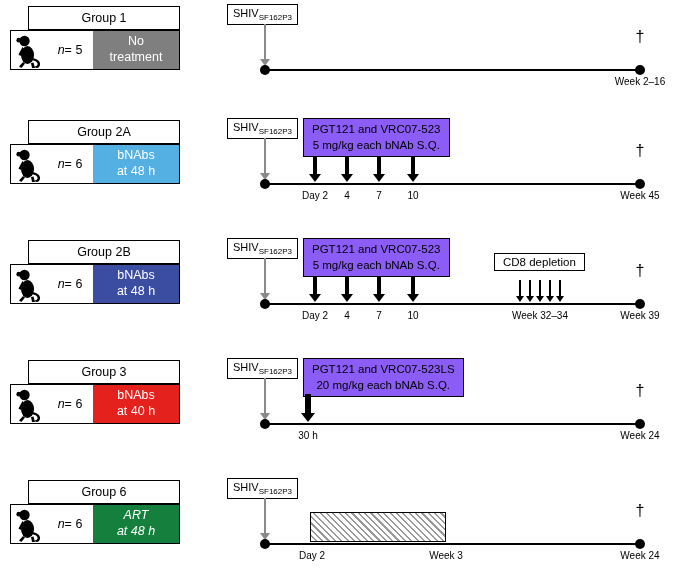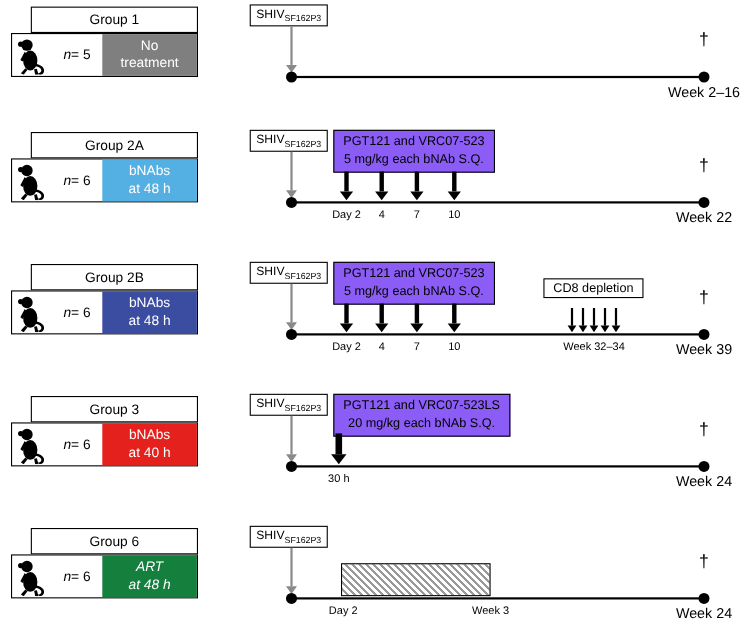--- a/index.html
+++ b/index.html
@@ -60,21 +60,21 @@
 
   .thick-arrow { top: 36px; width: 15px; height: 28px; }
   .thick-arrow .shaft { width: 6px; }
   .thick-arrow .head { border-left: 7px solid transparent; border-right: 7px solid transparent; border-top: 9px solid #000; }
 
   .thin-arrow { top: 42px; width: 8px; height: 22px; }
   .thin-arrow .shaft { width: 2px; }
   .thin-arrow .head { border-left: 4px solid transparent; border-right: 4px solid transparent; border-top: 6px solid #000; }
 
   .tick { position: absolute; top: 72px; transform: translateX(-50%); font-size: 10px; white-space: nowrap; }
-  .end-label { position: absolute; left: 640px; top: 72px; transform: translateX(-50%); font-size: 13px; white-space: nowrap; }
+  .end-label { position: absolute; left: 640px; top: 72px; transform: translateX(-50%); font-size: 10px; white-space: nowrap; }
   .dagger { position: absolute; left: 640px; top: 24px; transform: translateX(-50%); font-size: 16px; }
 
   .cart-rect {
     position: absolute; left: 310px; top: 34px; width: 136px; height: 30px;
     border: 1px solid #000;
     background: repeating-linear-gradient(45deg, #fff 0, #fff 3px, #999 3px, #999 4.5px);
   }
 </style>
 </head>
 <body>
@@ -177,21 +177,21 @@
         <span class="head"></span>
       </div>
     <div class="tl-line"></div>
     <span class="dot" style="left:260px"></span>
     <span class="dot" style="left:635px"></span>
     <span class="tick" style="left:315px">Day 2</span>
     <span class="tick" style="left:347px">4</span>
     <span class="tick" style="left:379px">7</span>
     <span class="tick" style="left:413px">10</span>
     <div class="dagger">†</div>
-    <div class="end-label">Week 22</div>
+    <div class="end-label">Week 45</div>
   </div>
 
   <div class="row" style="top:238px">
     <div class="card-header">
       <span>Group 2B</span>
     </div>
     <div class="card-body">
       <span class="monkey">
         <svg width="28" height="34" viewBox="0 0 28 34">
             <g fill="#000">

